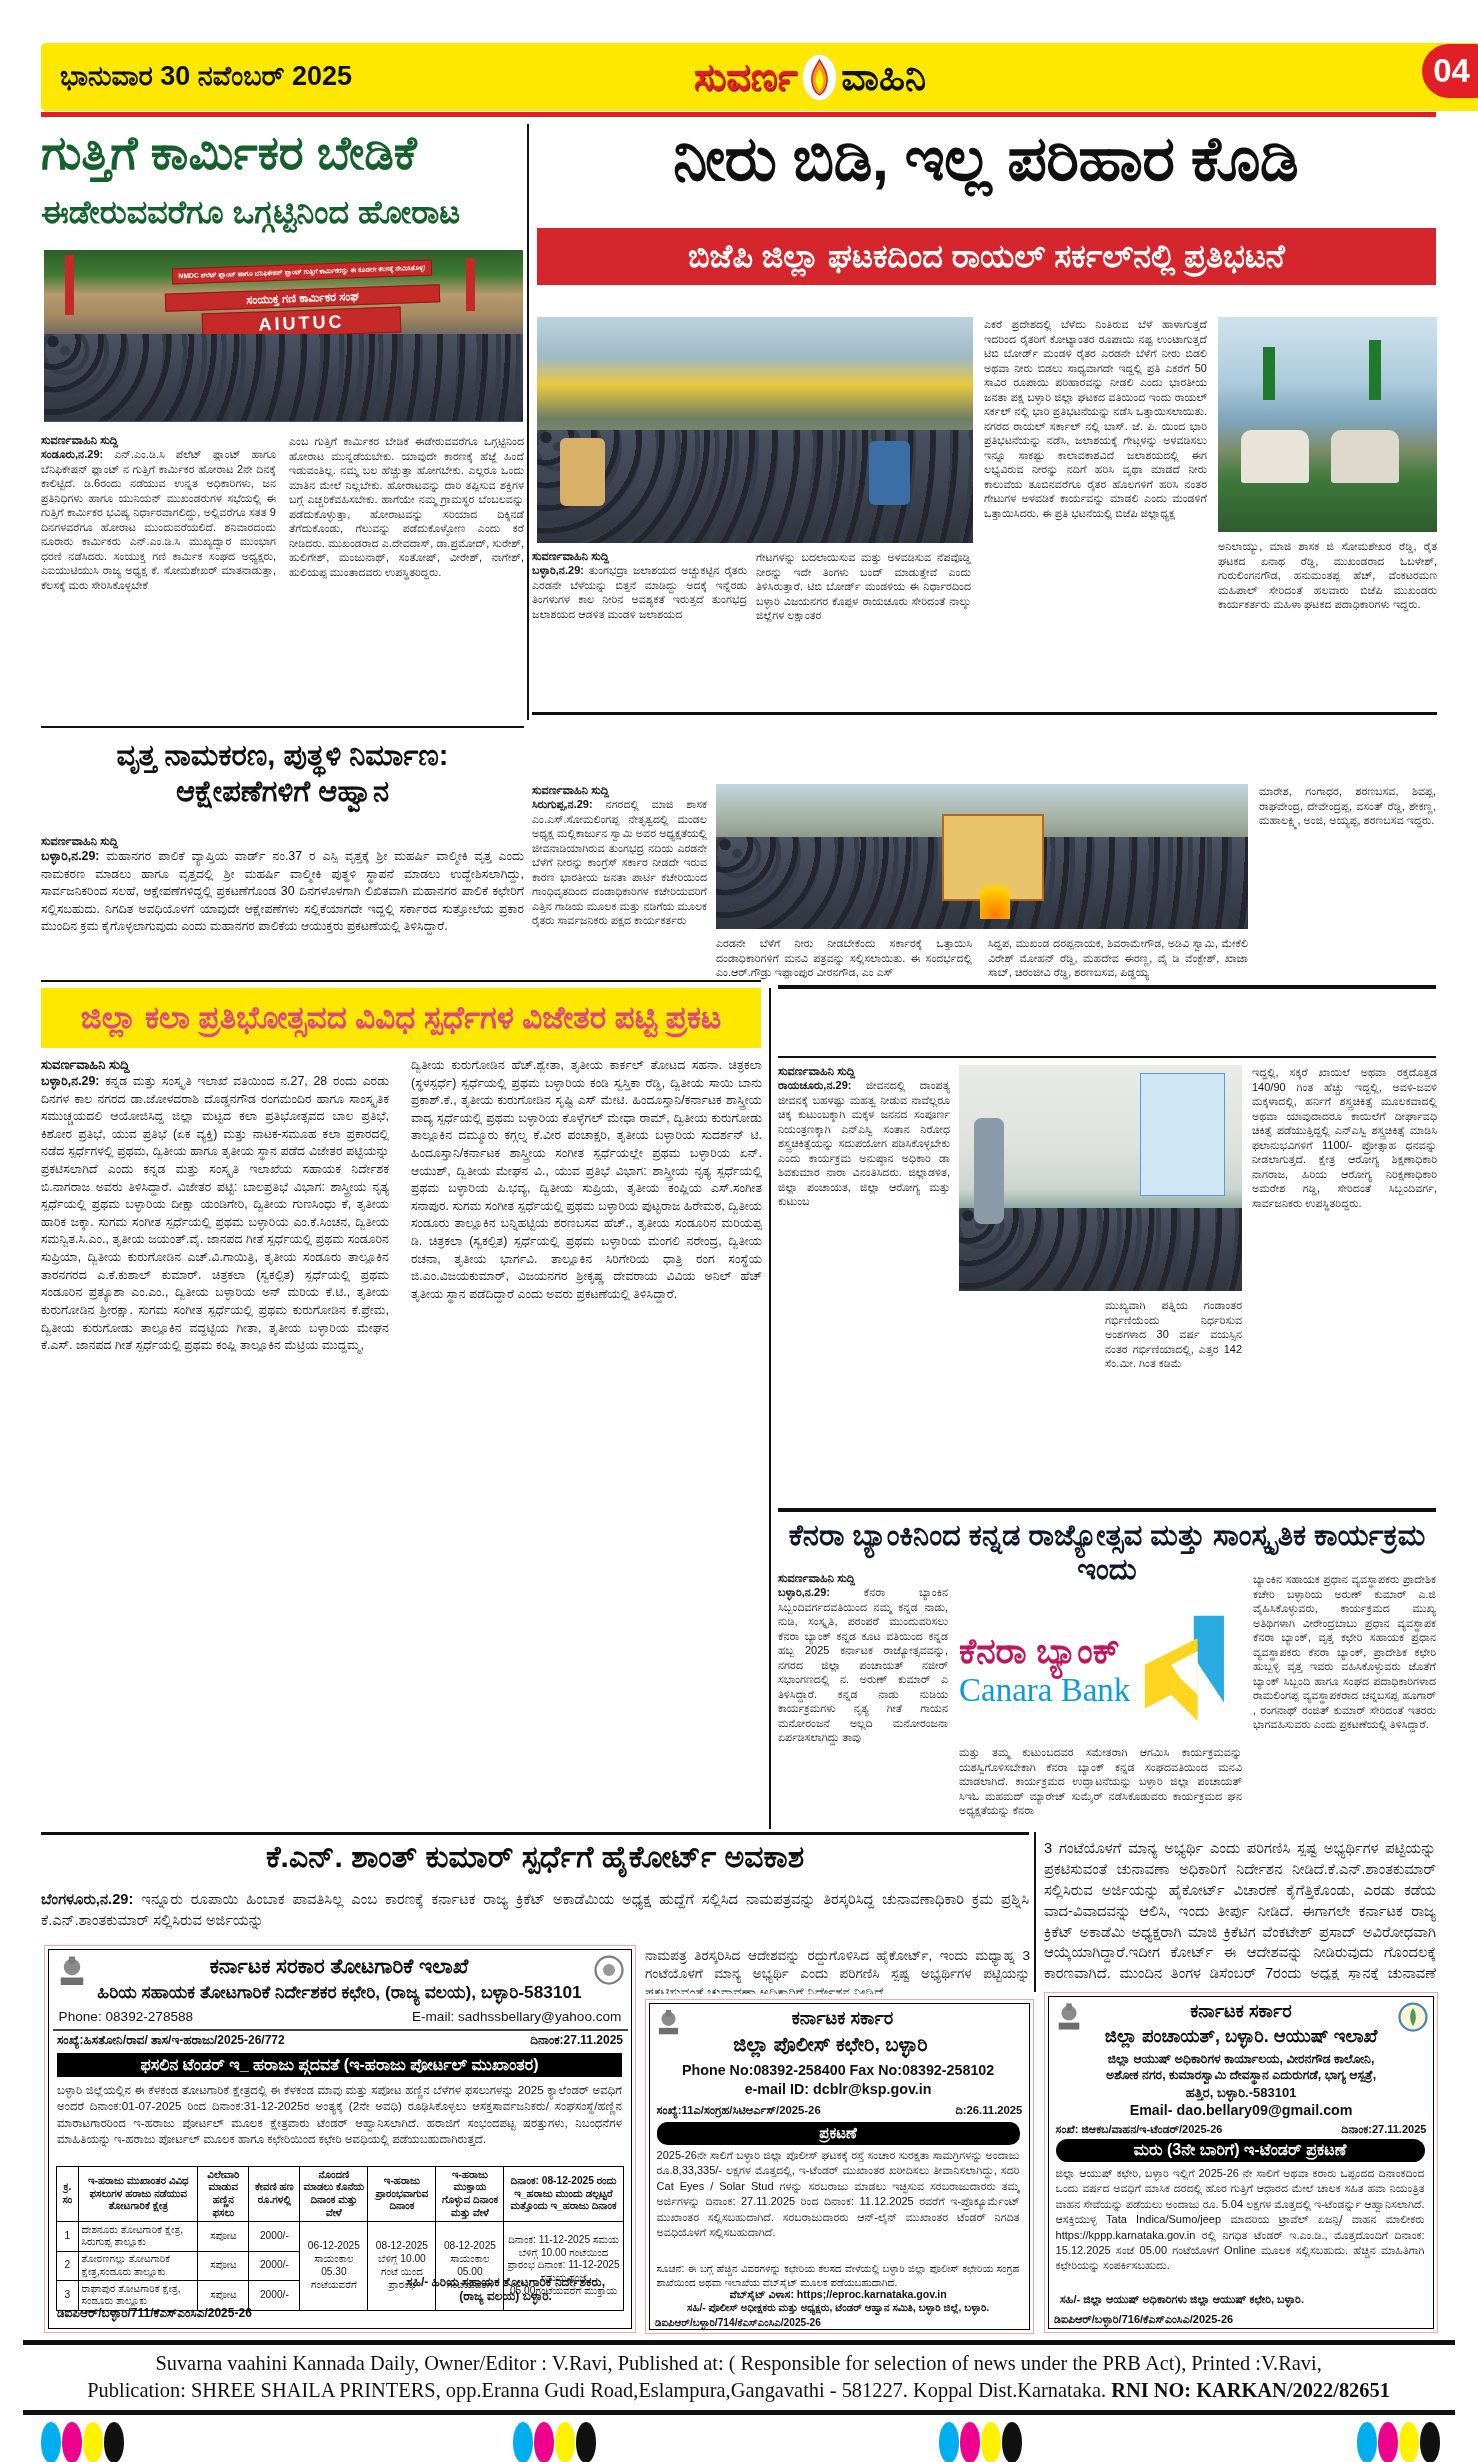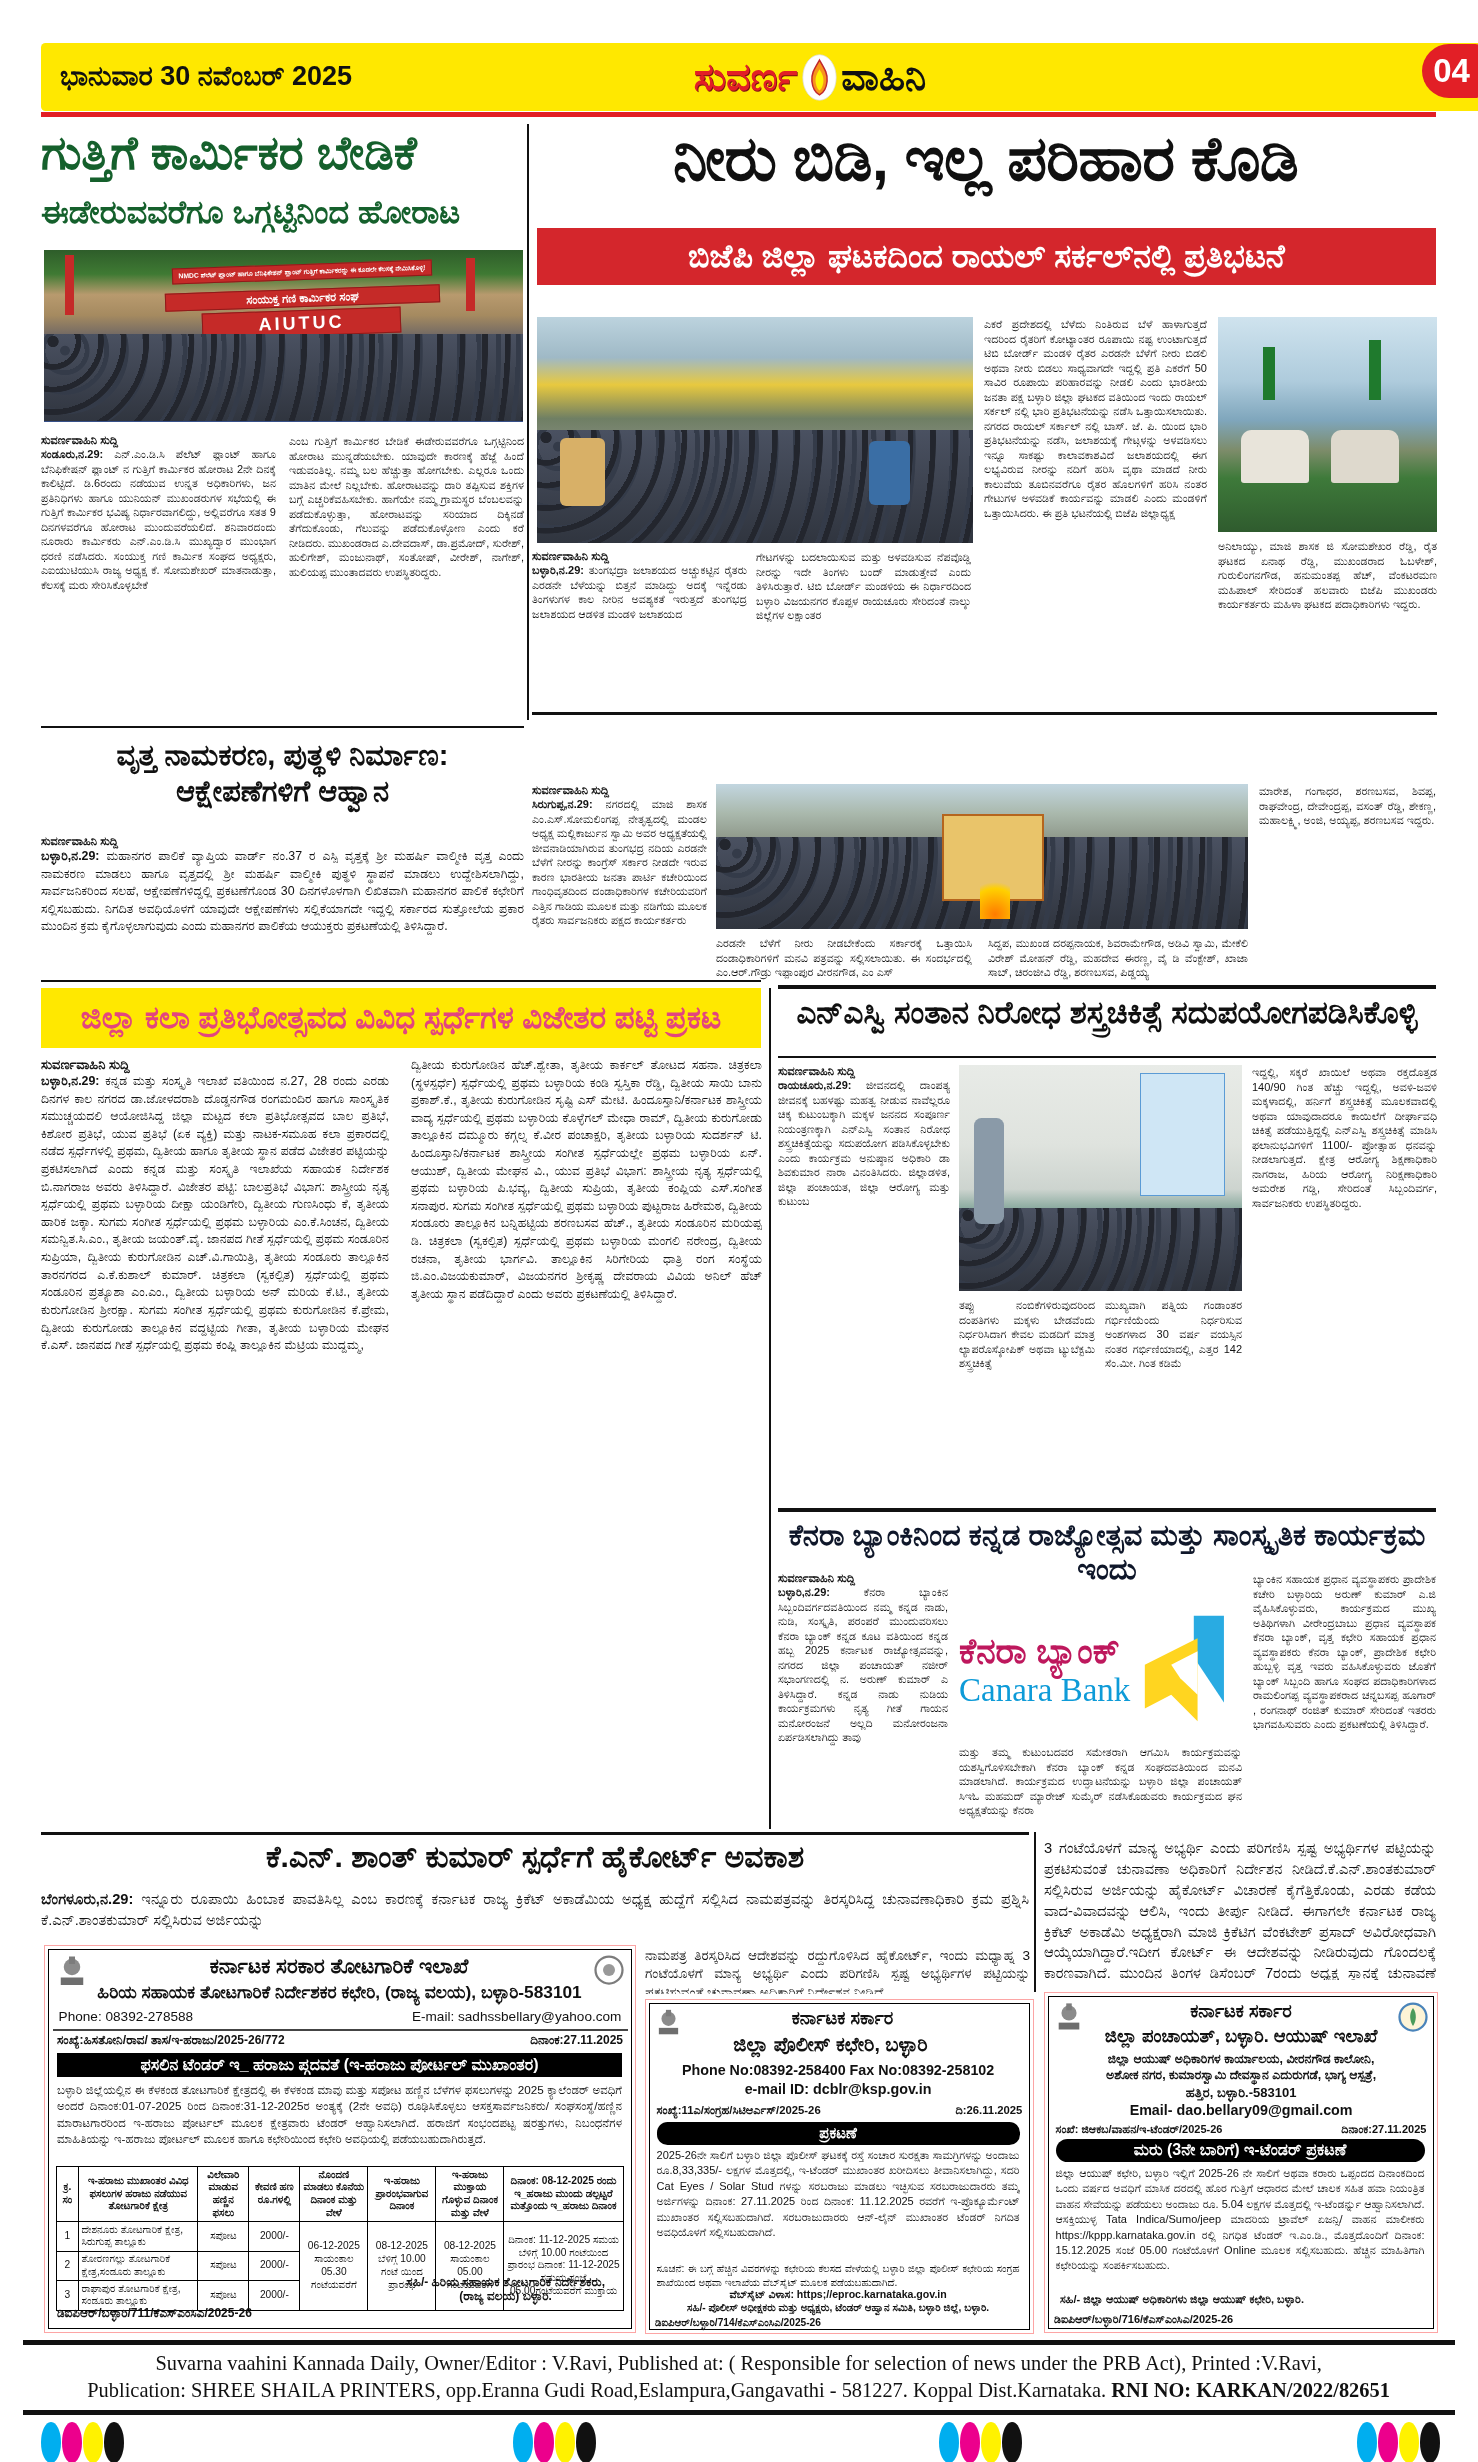--- a/index.html
+++ b/index.html
@@ -158,36 +158,34 @@
 
   <div class="abs clip" style="left:41px;top:1057px;width:348px;height:769px;">
     <div class="byline" style="font-size:13px;">ಸುವರ್ಣವಾಹಿನಿ ಸುದ್ದಿ</div>
     <div class="news17 just"><span class="dl">ಬಳ್ಳಾರಿ,ನ.29:</span> <span>ಕನ್ನಡ ಮತ್ತು ಸಂಸ್ಕೃತಿ ಇಲಾಖೆ ವತಿಯಿಂದ ನ.27, 28 ರಂದು ಎರಡು ದಿನಗಳ ಕಾಲ ನಗರದ ಡಾ.ಜೋಳದರಾಶಿ ದೊಡ್ಡನಗೌಡ ರಂಗಮಂದಿರ ಹಾಗೂ ಸಾಂಸ್ಕೃತಿಕ ಸಮುಚ್ಚಯದಲಿ ಆಯೋಜಿಸಿದ್ದ ಜಿಲ್ಲಾ ಮಟ್ಟದ ಕಲಾ ಪ್ರತಿಭೋತ್ಸವದ ಬಾಲ ಪ್ರತಿಭೆ, ಕಿಶೋರ ಪ್ರತಿಭೆ, ಯುವ ಪ್ರತಿಭೆ (ಏಕ ವ್ಯಕ್ತಿ) ಮತ್ತು ನಾಟಕ-ಸಮೂಹ ಕಲಾ ಪ್ರಕಾರದಲ್ಲಿ ನಡೆದ ಸ್ಪರ್ಧೆಗಳಲ್ಲಿ ಪ್ರಥಮ, ದ್ವಿತೀಯ ಹಾಗೂ ತೃತೀಯ ಸ್ಥಾನ ಪಡೆದ ವಿಜೇತರ ಪಟ್ಟಿಯನ್ನು ಪ್ರಕಟಿಸಲಾಗಿದೆ ಎಂದು ಕನ್ನಡ ಮತ್ತು ಸಂಸ್ಕೃತಿ ಇಲಾಖೆಯ ಸಹಾಯಕ ನಿರ್ದೇಶಕ ಬಿ.ನಾಗರಾಜ ಅವರು ತಿಳಿಸಿದ್ದಾರೆ. ವಿಜೇತರ ಪಟ್ಟಿ: ಬಾಲಪ್ರತಿಭೆ ವಿಭಾಗ: ಶಾಸ್ತ್ರೀಯ ನೃತ್ಯ ಸ್ಪರ್ಧೆಯಲ್ಲಿ ಪ್ರಥಮ ಬಳ್ಳಾರಿಯ ದೀಕ್ಷಾ ಯಂಡಿಗೇರಿ, ದ್ವಿತೀಯ ಗುಣಸಿಂಧು ಕೆ, ತೃತೀಯ ಹಾರಿಕ ಜಕ್ಕಾ. ಸುಗಮ ಸಂಗೀತ ಸ್ಪರ್ಧೆಯಲ್ಲಿ ಪ್ರಥಮ ಬಳ್ಳಾರಿಯ ಎಂ.ಕೆ.ಸಿಂಚನ, ದ್ವಿತೀಯ ಸಮನ್ವಿತ.ಸಿ.ಎಂ., ತೃತೀಯ ಜಯಂತ್.ವೈ. ಜಾನಪದ ಗೀತೆ ಸ್ಪರ್ಧೆಯಲ್ಲಿ ಪ್ರಥಮ ಸಂಡೂರಿನ ಸುಪ್ರಿಯಾ, ದ್ವಿತೀಯ ಕುರುಗೋಡಿನ ಎಚ್.ವಿ.ಗಾಯಿತ್ರಿ, ತೃತೀಯ ಸಂಡೂರು ತಾಲ್ಲೂಕಿನ ತಾರನಗರದ ಎ.ಕೆ.ಕುಶಾಲ್ ಕುಮಾರ್. ಚಿತ್ರಕಲಾ (ಸ್ವಕಲ್ಪಿತ) ಸ್ಪರ್ಧೆಯಲ್ಲಿ ಪ್ರಥಮ ಸಂಡೂರಿನ ಪ್ರತ್ಯೂಶಾ ಎಂ.ಎಂ., ದ್ವಿತೀಯ ಬಳ್ಳಾರಿಯ ಅನ್ ಮರಿಯ ಕೆ.ಟಿ., ತೃತೀಯ ಕುರುಗೋಡಿನ ಶ್ರೀರಕ್ಷಾ. ಸುಗಮ ಸಂಗೀತ ಸ್ಪರ್ಧೆಯಲ್ಲಿ ಪ್ರಥಮ ಕುರುಗೋಡಿನ ಕೆ.ಪ್ರೇಮ, ದ್ವಿತೀಯ ಕುರುಗೋಡು ತಾಲ್ಲೂಕಿನ ವದ್ದಟ್ಟಿಯ ಗೀತಾ, ತೃತೀಯ ಬಳ್ಳಾರಿಯ ಮೇಘನ ಕೆ.ಎಸ್. ಜಾನಪದ ಗೀತೆ ಸ್ಪರ್ಧೆಯಲ್ಲಿ ಪ್ರಥಮ ಕಂಪ್ಲಿ ತಾಲ್ಲೂಕಿನ ಮೆಟ್ರಿಯ ಮುದ್ದಮ್ಮ,</span></div>
   </div>
   <div class="abs clip news17 just" style="left:411px;top:1057px;width:351px;height:769px;">ದ್ವಿತೀಯ ಕುರುಗೋಡಿನ ಹೆಚ್.ಶ್ವೇತಾ, ತೃತೀಯ ಕಾರ್ಕಲ್ ತೋಟದ ಸಹನಾ. ಚಿತ್ರಕಲಾ (ಸ್ಥಳಸ್ಪರ್ಧೆ) ಸ್ಪರ್ಧೆಯಲ್ಲಿ ಪ್ರಥಮ ಬಳ್ಳಾರಿಯ ಕಂಡಿ ಸ್ವಸ್ತಿಕಾ ರೆಡ್ಡಿ, ದ್ವಿತೀಯ ಸಾಯಿ ಬಾನು ಪ್ರಕಾಶ್.ಕೆ., ತೃತೀಯ ಕುರುಗೋಡಿನ ಸೃಷ್ಟಿ ಎಸ್ ಮೇಟಿ. ಹಿಂದೂಸ್ತಾನಿ/ಕರ್ನಾಟಕ ಶಾಸ್ತ್ರೀಯ ವಾದ್ಯ ಸ್ಪರ್ಧೆಯಲ್ಲಿ ಪ್ರಥಮ ಬಳ್ಳಾರಿಯ ಕೊಳ್ಳೆಗಲ್ ಮೇಧಾ ರಾಮ್, ದ್ವಿತೀಯ ಕುರುಗೋಡು ತಾಲ್ಲೂಕಿನ ದಮ್ಮೂರು ಕಗ್ಗಲ್ನ ಕೆ.ವೀರ ಪಂಚಾಕ್ಷರಿ, ತೃತೀಯ ಬಳ್ಳಾರಿಯ ಸುದರ್ಶನ್ ಟಿ. ಹಿಂದೂಸ್ತಾನಿ/ಕರ್ನಾಟಕ ಶಾಸ್ತ್ರೀಯ ಸಂಗೀತ ಸ್ಪರ್ಧೆಯಲ್ಲೇ ಪ್ರಥಮ ಬಳ್ಳಾರಿಯ ಏನ್. ಆಯುಶ್, ದ್ವಿತೀಯ ಮೇಘನ ವಿ., ಯುವ ಪ್ರತಿಭೆ ವಿಭಾಗ: ಶಾಸ್ತ್ರೀಯ ನೃತ್ಯ ಸ್ಪರ್ಧೆಯಲ್ಲಿ ಪ್ರಥಮ ಬಳ್ಳಾರಿಯ ಪಿ.ಭವ್ಯ, ದ್ವಿತೀಯ ಸುಪ್ರಿಯ, ತೃತೀಯ ಕಂಪ್ಲಿಯ ಎಸ್.ಸಂಗೀತ ಸನಾಪುರ. ಸುಗಮ ಸಂಗೀತ ಸ್ಪರ್ಧೆಯಲ್ಲಿ ಪ್ರಥಮ ಬಳ್ಳಾರಿಯ ಪುಟ್ಟರಾಜ ಹಿರೇಮಠ, ದ್ವಿತೀಯ ಸಂಡೂರು ತಾಲ್ಲೂಕಿನ ಬನ್ನಿಹಟ್ಟಿಯ ಶರಣಬಸವ ಹೆಚ್., ತೃತೀಯ ಸಂಡೂರಿನ ಮರಿಯಪ್ಪ ಡಿ. ಚಿತ್ರಕಲಾ (ಸ್ವಕಲ್ಪಿತ) ಸ್ಪರ್ಧೆಯಲ್ಲಿ ಪ್ರಥಮ ಬಳ್ಳಾರಿಯ ಮಂಗಲಿ ನರೇಂದ್ರ, ದ್ವಿತೀಯ ರಚನಾ, ತೃತೀಯ ಭಾರ್ಗವಿ. ತಾಲ್ಲೂಕಿನ ಸಿರಿಗೇರಿಯ ಧಾತ್ರಿ ರಂಗ ಸಂಸ್ಥೆಯ ಜಿ.ಎಂ.ವಿಜಯಕುಮಾರ್, ವಿಜಯನಗರ ಶ್ರೀಕೃಷ್ಣ ದೇವರಾಯ ವಿವಿಯ ಅನಿಲ್ ಹೆಚ್ ತೃತೀಯ ಸ್ಥಾನ ಪಡೆದಿದ್ದಾರೆ ಎಂದು ಅವರು ಪ್ರಕಟಣೆಯಲ್ಲಿ ತಿಳಿಸಿದ್ದಾರೆ.</div>
 
   <div class="abs vline" style="left:769px;top:988px;width:1.5px;height:841px;"></div>
 
   <div class="abs blackline" style="left:778px;top:985px;width:658px;height:3.8px;"></div>
-  <div class="abs hl-black ctr" style="left:778px;top:997px;width:658px;font-size:31px;letter-spacing:0;">ಎನ್ಎಸ್ವಿ ಸಂತಾನ ನಿರೋಧ ಶಸ್ತ್ರಚಿಕಿತ್ಸೆ ಸದುಪಯೋಗಪಡಿಸಿಕೊಳ್ಳಿ</div>
   <div class="abs blackline" style="left:778px;top:1056px;width:658px;height:1.5px;"></div>
 
   <div class="abs clip" style="left:778px;top:1065px;width:172px;height:437px;">
     <div class="byline">ಸುವರ್ಣವಾಹಿನಿ ಸುದ್ದಿ</div>
     <div class="news just"><span class="dl">ರಾಯಚೂರು,ನ.29:</span> <span>ಜೀವನದಲ್ಲಿ ದಾಂಪತ್ಯ ಜೀವನಕ್ಕೆ ಬಹಳಷ್ಟು ಮಹತ್ವ ನೀಡುವ ನಾವೆಲ್ಲರೂ ಚಿಕ್ಕ ಕುಟುಂಬಕ್ಕಾಗಿ ಮಕ್ಕಳ ಜನನದ ಸಂಪೂರ್ಣ ನಿಯಂತ್ರಣಕ್ಕಾಗಿ ಎನ್ಎಸ್ವಿ ಸಂತಾನ ನಿರೋಧ ಶಸ್ತ್ರಚಿಕಿತ್ಸೆಯನ್ನು ಸದುಪಯೋಗ ಪಡಿಸಿಕೊಳ್ಳಬೇಕು ಎಂದು ಕಾರ್ಯಕ್ರಮ ಅನುಷ್ಠಾನ ಅಧಿಕಾರಿ ಡಾ ಶಿವಕುಮಾರ ನಾರಾ ವಿನಂತಿಸಿದರು. ಜಿಲ್ಲಾಡಳಿತ, ಜಿಲ್ಲಾ ಪಂಚಾಯತ, ಜಿಲ್ಲಾ ಆರೋಗ್ಯ ಮತ್ತು ಕುಟುಂಬ</span></div>
   </div>
 
   <div class="abs ph5 clip" style="left:959px;top:1065px;width:283px;height:226px;">
     <div class="abs" style="left:181px;top:7.5px;width:83px;height:121px;background:#cfe6f5;border:1.5px solid #5b9bd5;"></div>
     <div class="crowd" style="top:143px;height:83px;"></div>
     <div class="abs" style="left:15px;top:53px;width:30px;height:106px;background:#8a9aa8;border-radius:7.5px;"></div>
   </div>
 
   <div class="abs clip news just" style="left:1252px;top:1065px;width:185px;height:437px;">ಇದ್ದಲ್ಲಿ, ಸಕ್ಕರೆ ಖಾಯಿಲೆ ಅಥವಾ ರಕ್ತದೊತ್ತಡ 140/90 ಗಿಂತ ಹೆಚ್ಚು ಇದ್ದಲ್ಲಿ, ಅವಳಿ-ಜವಳಿ ಮಕ್ಕಳಾದಲ್ಲಿ, ಹರ್ನಿಗೆ ಶಸ್ತ್ರಚಿಕಿತ್ಸೆ ಮೂಲಕವಾದಲ್ಲಿ ಅಥವಾ ಯಾವುದಾದರೂ ಕಾಯಿಲೆಗೆ ದೀರ್ಘಾವಧಿ ಚಿಕಿತ್ಸೆ ಪಡೆಯುತ್ತಿದ್ದಲ್ಲಿ ಎನ್ಎಸ್ವಿ ಶಸ್ತ್ರಚಿಕಿತ್ಸೆ ಮಾಡಿಸಿ ಫಲಾನುಭವಿಗಳಿಗೆ 1100/- ಪ್ರೋತ್ಸಾಹ ಧನವನ್ನು ನೀಡಲಾಗುತ್ತದೆ. ಕ್ಷೇತ್ರ ಆರೋಗ್ಯ ಶಿಕ್ಷಣಾಧಿಕಾರಿ ನಾಗರಾಜ, ಹಿರಿಯ ಆರೋಗ್ಯ ನಿರಿಕ್ಷಣಾಧಿಕಾರಿ ಅಮರೇಶ ಗಡ್ಡಿ, ಸೇರಿದಂತೆ ಸಿಬ್ಬಂದಿವರ್ಗ, ಸಾರ್ವಜನಿಕರು ಉಪಸ್ಥಿತರಿದ್ದರು.</div>
-  <div class="abs clip news just" style="left:959px;top:1298px;width:136px;height:202px;">ತಪ್ಪು ನಂಬಿಕೆಗಳಿರುವುದರಿಂದ ದಂಪತಿಗಳು ಮಕ್ಕಳು ಬೇಡವೆಂದು ನಿರ್ಧರಿಸಿದಾಗ ಕೇವಲ ಮಡದಿಗೆ ಮಾತ್ರ ಲ್ಯಾಪರೊಸ್ಕೋಪಿಕ್ ಅಥವಾ ಟ್ಯುಬೆಕ್ಟಮಿ ಶಸ್ತ್ರಚಿಕಿತ್ಸೆ</div>
   <div class="abs clip news just" style="left:1105px;top:1298px;width:137px;height:202px;">ಮುಖ್ಯವಾಗಿ ಪತ್ನಿಯ ಗಂಡಾಂತರ ಗರ್ಭಿಣಿಯೆಂದು ನಿರ್ಧರಿಸುವ ಅಂಶಗಳಾದ 30 ವರ್ಷ ವಯಸ್ಸಿನ ನಂತರ ಗರ್ಭಿಣಿಯಾದಲ್ಲಿ, ಎತ್ತರ 142 ಸೆಂ.ಮೀ. ಗಿಂತ ಕಡಿಮೆ</div>
 
   <div class="abs blackline" style="left:778px;top:1508px;width:658px;height:3.8px;"></div>
   <div class="abs hl-teal ctr" style="left:778px;top:1519px;width:658px;font-size:29px;">ಕೆನರಾ ಬ್ಯಾಂಕಿನಿಂದ ಕನ್ನಡ ರಾಜ್ಯೋತ್ಸವ ಮತ್ತು ಸಾಂಸ್ಕೃತಿಕ ಕಾರ್ಯಕ್ರಮ ಇಂದು</div>
 
   <div class="abs clip" style="left:778px;top:1572px;width:170px;height:256px;">
     <div class="byline">ಸುವರ್ಣವಾಹಿನಿ ಸುದ್ದಿ</div>
     <div class="news just"><span class="dl">ಬಳ್ಳಾರಿ,ನ.29:</span> <span>ಕೆನರಾ ಬ್ಯಾಂಕಿನ ಸಿಬ್ಬಂದಿವರ್ಗದವತಿಯಿಂದ ನಮ್ಮ ಕನ್ನಡ ನಾಡು, ನುಡಿ, ಸಂಸ್ಕೃತಿ, ಪರಂಪರೆ ಮುಂದುವರಿಸಲು ಕೆನರಾ ಬ್ಯಾಂಕ್ ಕನ್ನಡ ಕೂಟ ವತಿಯಿಂದ ಕನ್ನಡ ಹಬ್ಬ 2025 ಕರ್ನಾಟಕ ರಾಜ್ಯೋತ್ಸವವನ್ನು, ನಗರದ ಜಿಲ್ಲಾ ಪಂಚಾಯತ್ ನಜೀರ್ ಸಭಾಂಗಣದಲ್ಲಿ ನ. ಅರುಣ್ ಕುಮಾರ್ ಎ ತಿಳಿಸಿದ್ದಾರೆ. ಕನ್ನಡ ನಾಡು ನುಡಿಯ ಕಾರ್ಯಕ್ರಮಗಳು ನೃತ್ಯ ಗೀತೆ ಗಾಯನ ಮನೋರಂಜನೆ ಅಲ್ಲದಿ ಮನೋರಂಜನಾ ಏರ್ಪಡಿಸಲಾಗಿದ್ದು ತಾವು</span></div>
   </div>
 

